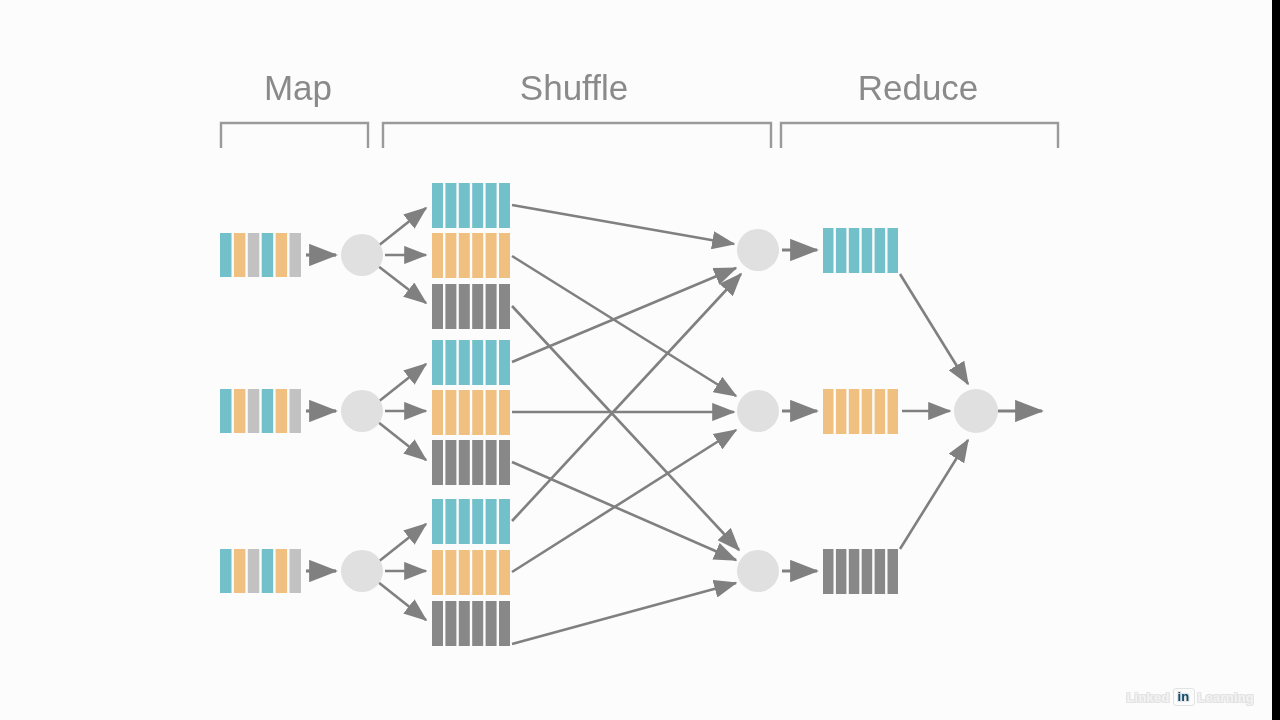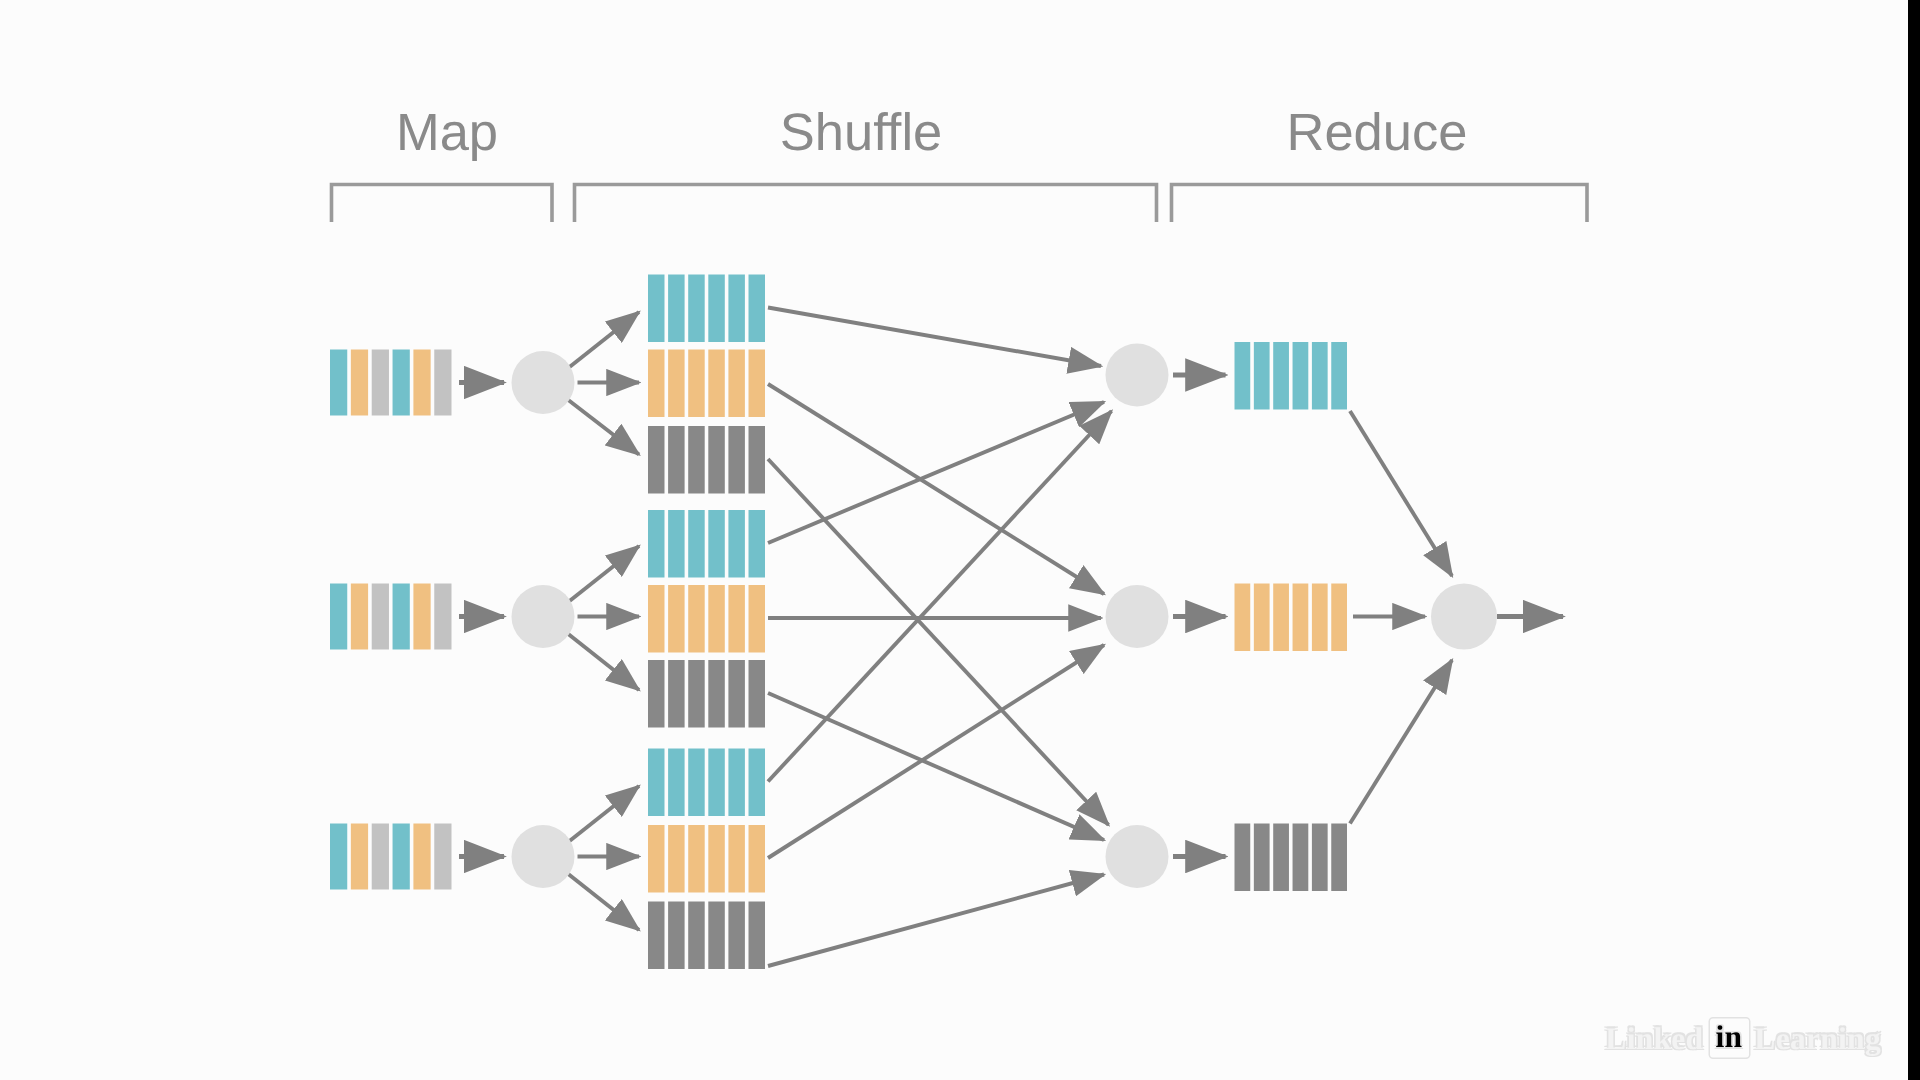--- a/index.html
+++ b/index.html
@@ -55,41 +55,41 @@
   }
   .flow-line-thin {
     stroke: #808080;
     stroke-width: 2.6;
     fill: none;
   }
   .wm {
     position: absolute;
     right: 18px;
     bottom: 14px;
-    font-family: Liberation Serif, serif;
-    font-size: 21px;
+    font-family: Liberation Sans, sans-serif;
+    font-size: 13px;
     font-weight: bold;
     color: #f3f3f3;
     letter-spacing: 0.2px;
     text-shadow:
       -1px -1px 0 #e2e2e2,
        1px -1px 0 #e2e2e2,
       -1px  1px 0 #e2e2e2,
        1px  1px 0 #e2e2e2;
     display: flex;
     align-items: center;
     gap: 3px;
     user-select: none;
   }
   .wm-in {
     display: inline-block;
     padding: 0px 4px 1px 4px;
     border: 1.6px solid #e2e2e2;
     border-radius: 3px;
-    color: #000000;
+    color: #0c4a6e;
   }
 </style>
 </head>
 <body>
 
 <div id="stage">
   <div id="canvas">
 
     <svg id="diagram-svg" width="1280" height="720" viewBox="0 0 1280 720">
       <defs>

